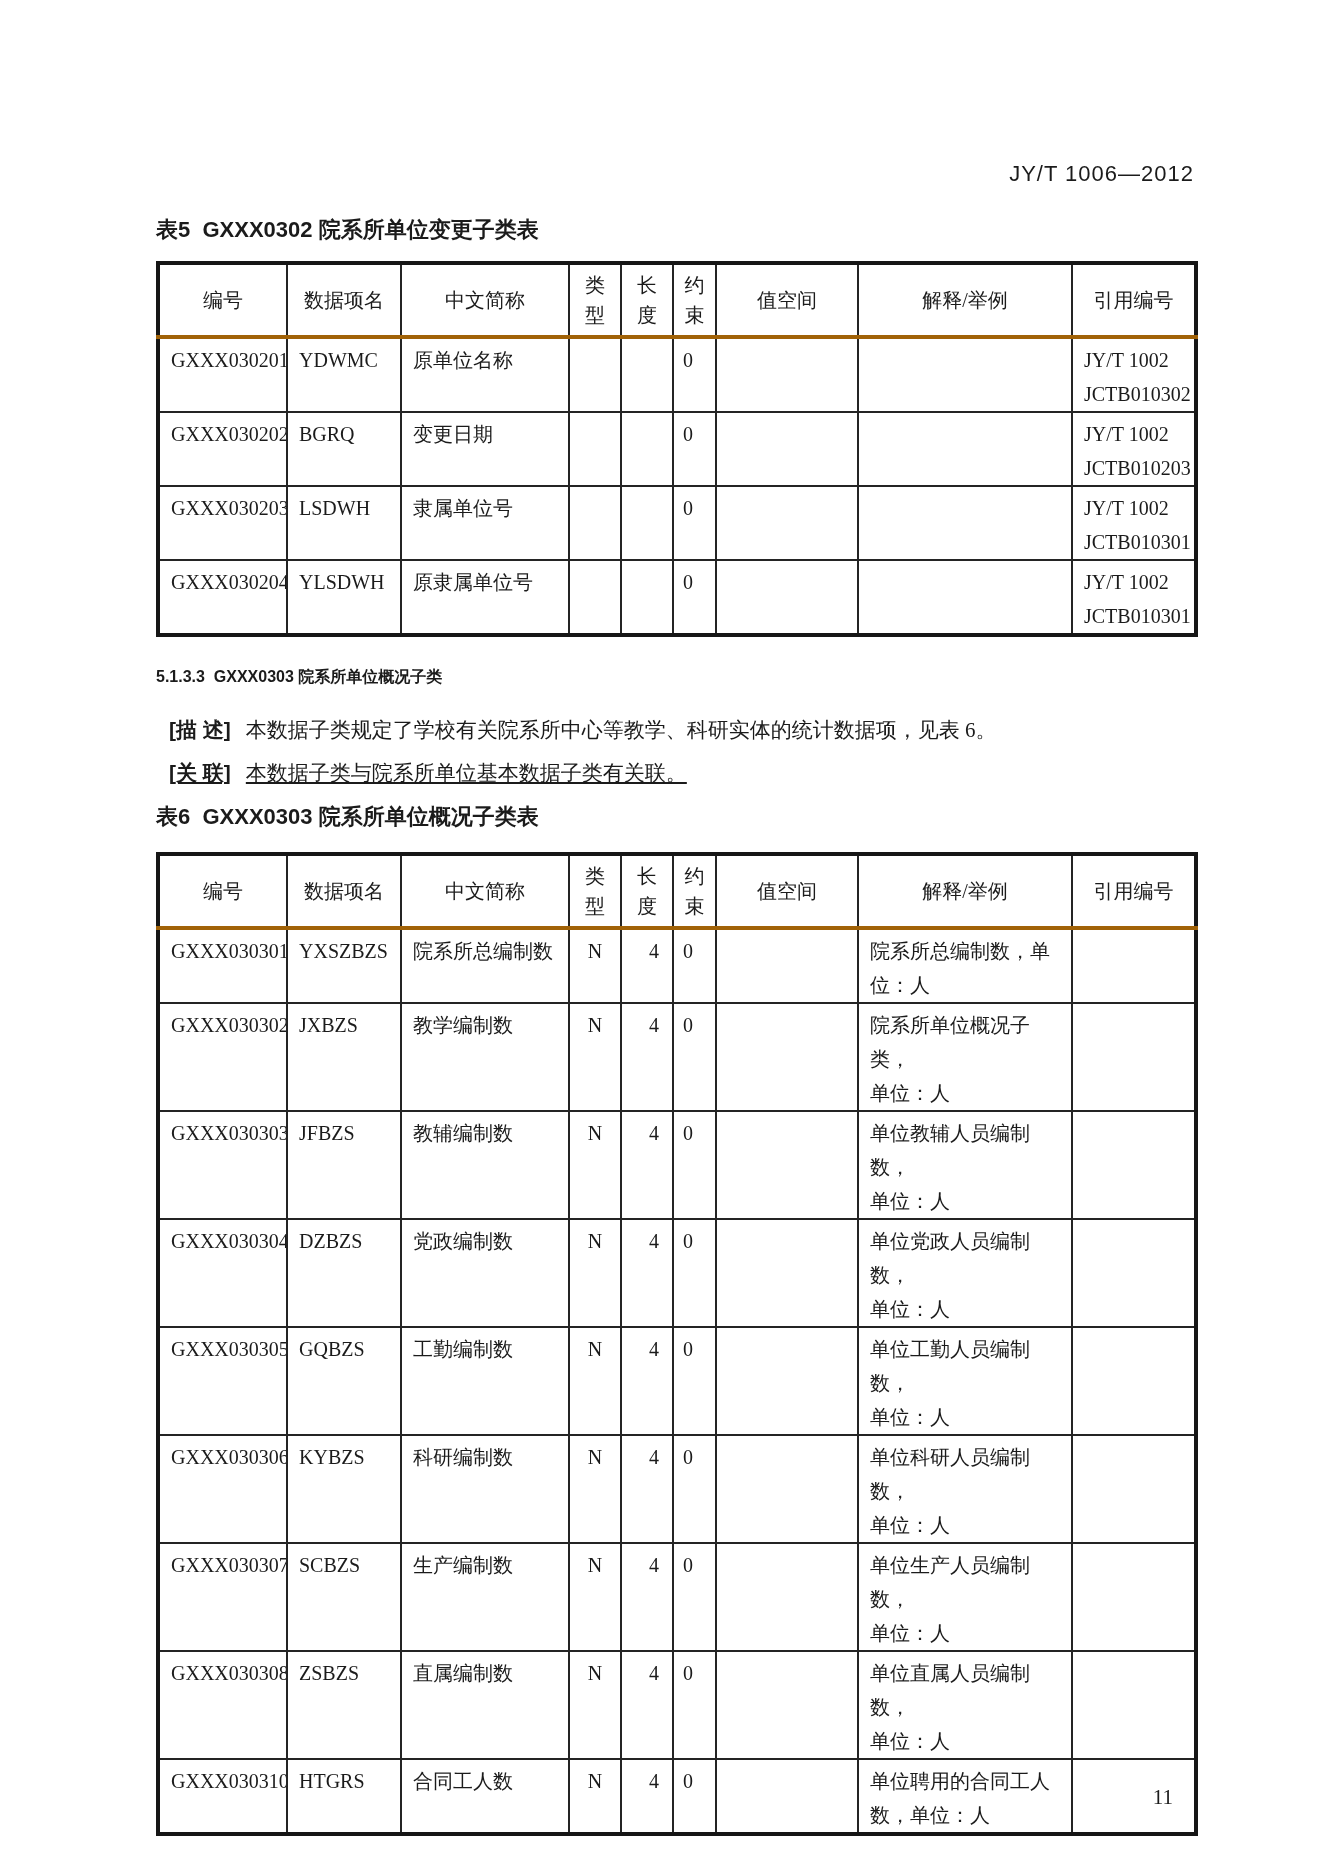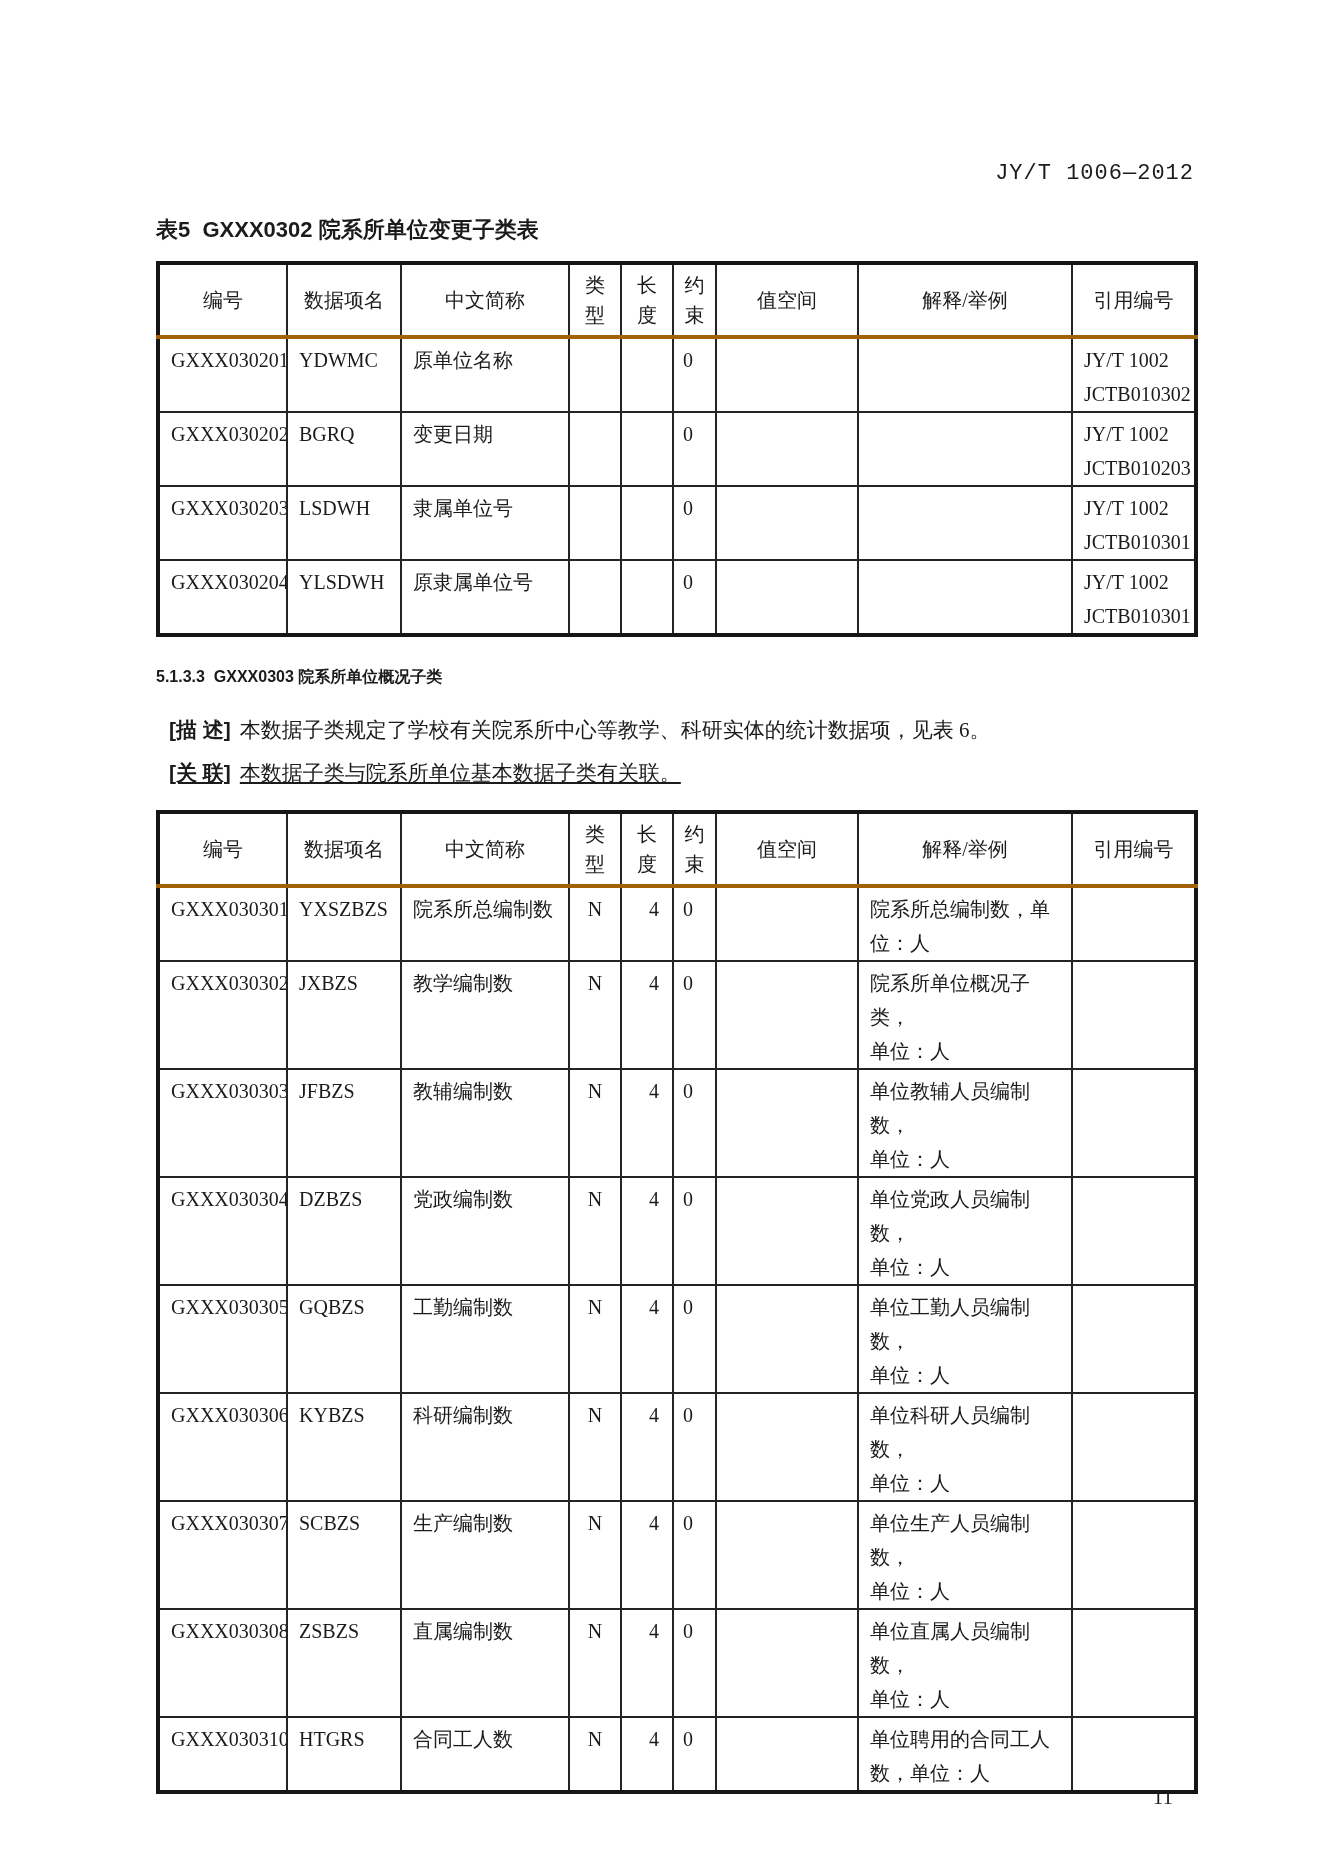--- a/index.html
+++ b/index.html
@@ -12,21 +12,21 @@
     font-family:"Liberation Serif","DejaVu Serif",serif;
   }
   .content {
     position:absolute;
     left:156px; top:0;
     width:1038px;
   }
   .doc-header {
     margin-top:162px;
     text-align:right;
-    font-family:Liberation Mono, monospace;
+    font-family:Liberation Sans, sans-serif;
     font-size:22px;
     letter-spacing:1px;
     line-height:23px;
     white-space:pre-wrap;
   }
   .caption {
     text-align:left;
     font-family:"Liberation Sans","DejaVu Sans",sans-serif;
     font-weight:bold;
     font-size:22px;
@@ -80,21 +80,21 @@
     font-size:21px;
     line-height:30px;
   }
   .para.p-desc { margin-top:24px; }
   .para.p-rel  { margin-top:13px;text-decoration:underline; }
   .para .p-label {
     font-family:"Liberation Sans","DejaVu Sans",sans-serif;
     font-weight:bold;
     white-space:pre-wrap;
   }
-  .para .p-text { padding-left:9px; }
+  .para .p-text { padding-left:15px; }
   .page-number {
     position:absolute;
     top:1785px; right:150px;
     font-size:21px;
   }
 </style>
 </head>
 <body>
 
 <div class="page">
@@ -186,20 +186,21 @@
 
     <div class="section-heading">5.1.3.3  GXXX0303 院系所单位概况子类</div>
 
     <div class="para p-desc">
       <span class="p-label">[描 述]</span><span class="p-text">本数据子类规定了学校有关院系所中心等教学、科研实体的统计数据项，见表 6。</span>
     </div>
     <div class="para p-rel">
       <span class="p-label">[关 联]</span><span class="p-text">本数据子类与院系所单位基本数据子类有关联。</span>
     </div>
 
+    <div class="caption t6">表6  GXXX0303 院系所单位概况子类表</div>
 
     <table class="data-table t6-table">
       <colgroup>
         <col style="width:129px">
           <col style="width:114px">
           <col style="width:168px">
         <col style="width:52px">
           <col style="width:52px">
           <col style="width:43px">
         <col style="width:142px">

